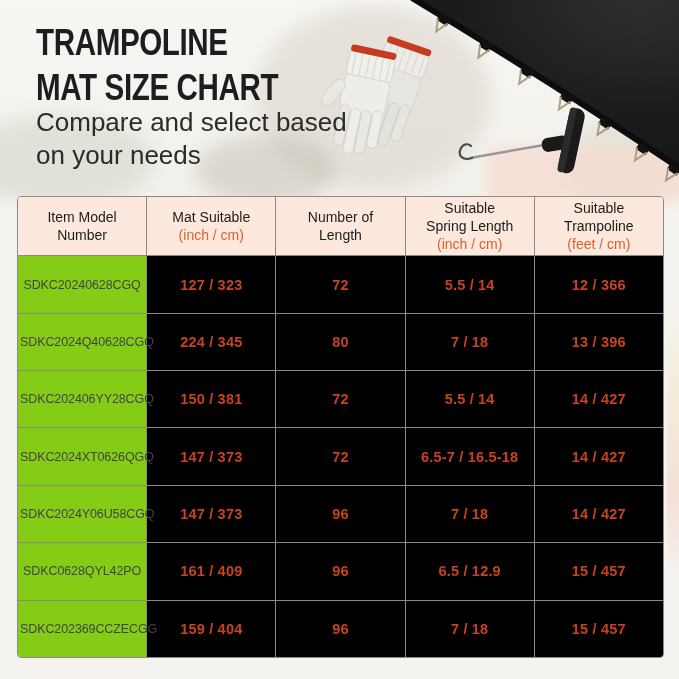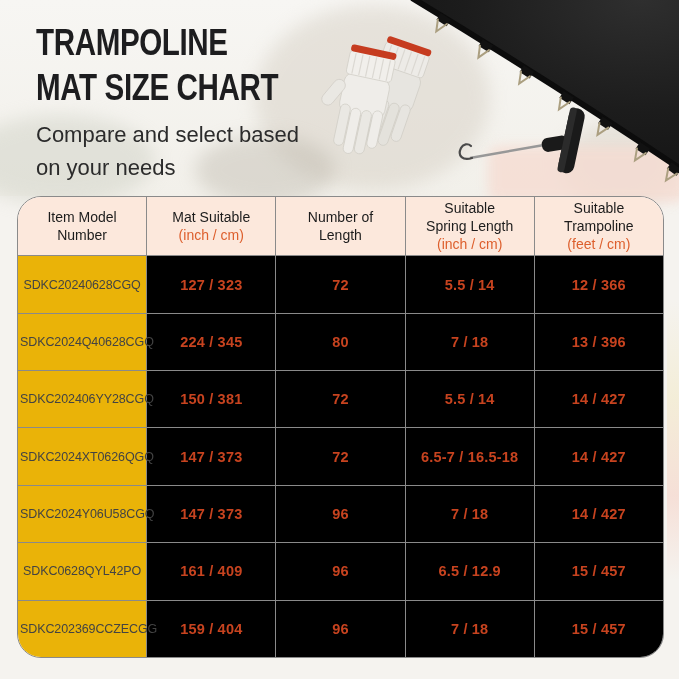--- a/index.html
+++ b/index.html
@@ -14,36 +14,36 @@
     background:linear-gradient(180deg,#f7f6f3 0%,#f2f0ea 100%);}
   .blob{position:absolute;border-radius:50%;filter:blur(9px);}
   .blob.child{left:255px;top:5px;width:235px;height:185px;background:#d3ccc0;opacity:.45;}
   .blob.shoulder{left:195px;top:135px;width:140px;height:70px;background:#b2ac9f;opacity:.35;}
   .blob.green{left:-35px;top:115px;width:190px;height:90px;background:#c7cabd;opacity:.4;}
   .blob.head{left:560px;top:120px;width:120px;height:90px;background:#cfc6b8;opacity:.35;}
   .blob.pink{left:488px;top:146px;width:200px;height:56px;background:#f6dcd2;opacity:.8;filter:blur(6px);border-radius:12px;}
   .hero-art{position:absolute;left:0;top:0;}
   .title-block{position:absolute;left:36px;top:20px;transform:scaleX(0.8);transform-origin:left top;}
   .title-line{font-weight:700;font-size:37px;line-height:45px;letter-spacing:-0.5px;color:#1d1d1f;white-space:nowrap;}
-  .subtitle{position:absolute;left:36px;top:118px;font-size:22px;line-height:33px;color:#2b2b2b;white-space:pre-line;}
+  .subtitle{position:absolute;left:36px;top:106px;font-size:26px;line-height:33px;color:#2b2b2b;white-space:pre-line;}
   
   .edge-tint{position:absolute;right:0;top:300px;width:12px;height:280px;
     background:linear-gradient(180deg,rgba(240,236,205,.0),rgba(243,236,210,.8) 35%,rgba(246,215,205,.7) 70%,rgba(240,236,225,.0));}
   
   .table-card{position:absolute;left:17px;top:196px;width:645px;height:460px;
-    border:1px solid #8a8a8a;border-radius:24px;overflow:hidden;background:#ffffff;}
+    border:1px solid #8a8a8a;border-radius:4px;overflow:hidden;background:#ffffff;}
   table.size-chart{border-collapse:collapse;table-layout:fixed;
     width:calc(100% + 2px);height:calc(100% + 2px);margin:-1px;}
   .size-chart th,.size-chart td{border:1px solid #8a8a8a;text-align:center;vertical-align:middle;padding:2px;}
   .size-chart tr.head-row{height:59px;}
   .size-chart tr.data-row{height:57px;}
   .size-chart th{background:#fce8dc;font-weight:400;font-size:14px;line-height:18px;color:#1c1c1c;}
   .h-label{display:block;white-space:pre-line;}
   .h-unit{display:block;color:#dd5f2d;}
-  .size-chart td.model{background:#eab308;font-size:12.5px;letter-spacing:-0.1px;color:#434343;}
+  .size-chart td.model{background:#84cc16;font-size:12.5px;letter-spacing:-0.1px;color:#434343;}
   .size-chart td.value{background:#000000;font-size:14.5px;font-weight:700;color:#c7431f;letter-spacing:0.2px;}
 </style>
 </head>
 <body>
 
 <div class="hero">
   <div class="blob child"></div>
   <div class="blob shoulder"></div>
   <div class="blob green"></div>
   <div class="blob head"></div>

